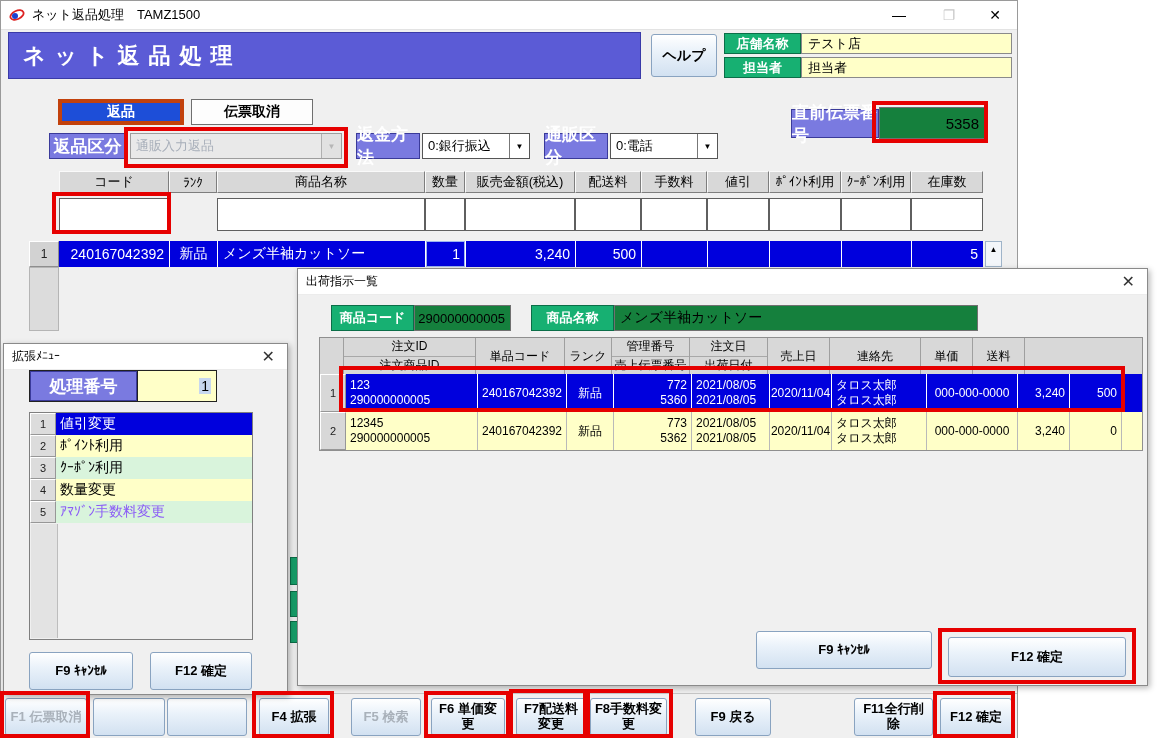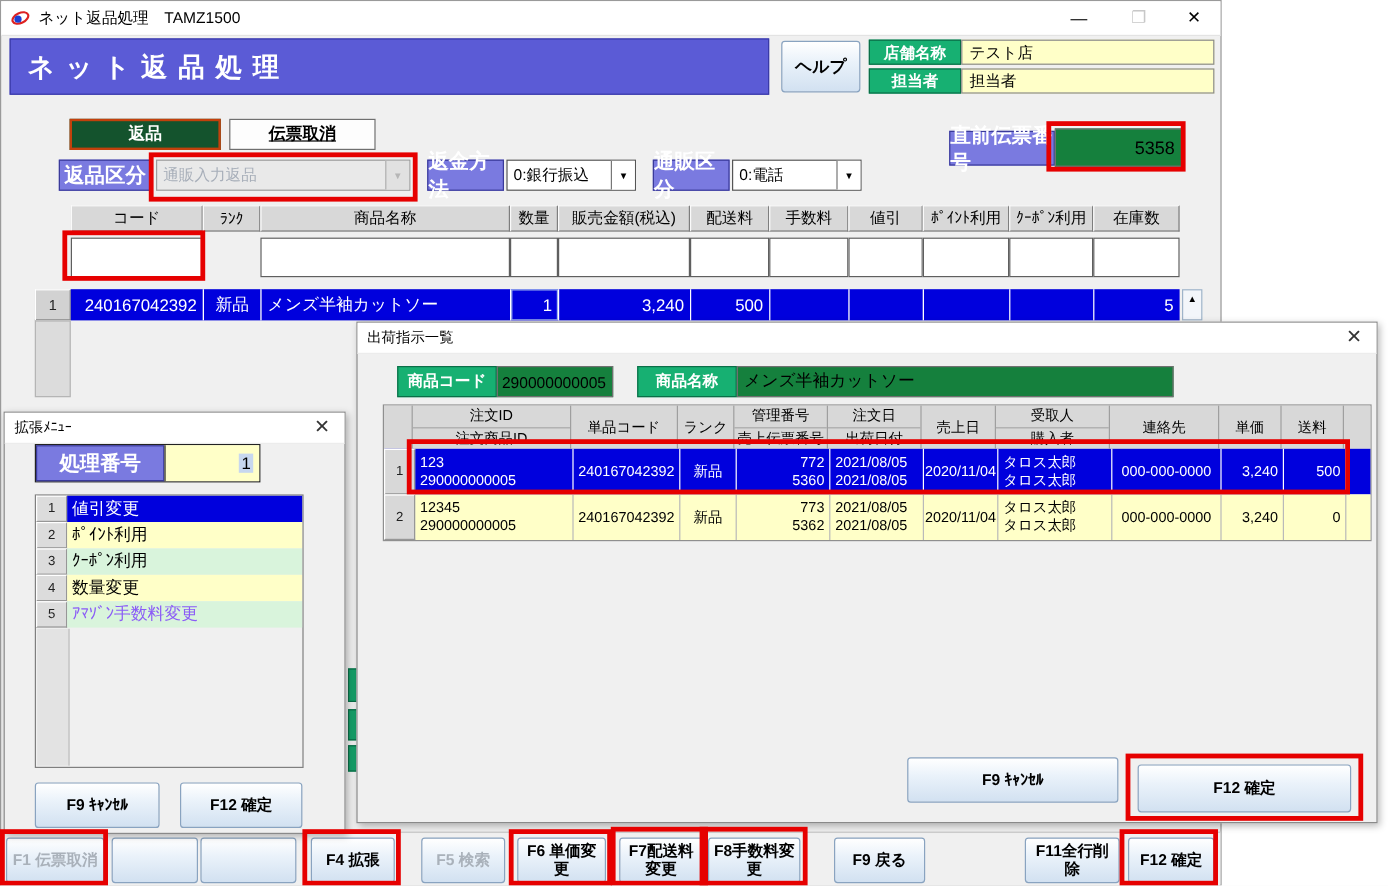--- a/index.html
+++ b/index.html
@@ -24,24 +24,24 @@
          border-radius:3px;display:flex;align-items:center;justify-content:center;font-weight:bold;
          color:#000;box-sizing:border-box;font-size:13px;text-align:center;line-height:1.15;}
   .greenlabel{background:#17b072;border:1px solid #0b6e48;color:#fff;font-weight:bold;font-size:13px;
               display:flex;align-items:center;justify-content:center;box-sizing:border-box;}
   .yellowfield{background:#ffffc8;border:1px solid #8a8a8a;font-size:13px;display:flex;
                align-items:center;padding:0 6px;box-sizing:border-box;}
   .bluelabel{background:#7a7ae0;border:1px solid #3a3a9a;color:#fff;font-weight:bold;font-size:17px;
              display:flex;align-items:center;justify-content:center;box-sizing:border-box;}
   .whitefield{background:#15803d;border:1px solid #707070;font-size:14px;display:flex;align-items:center;
               box-sizing:border-box;}
-  .tab-return{background:#14532d;border:2px solid #c2410c;color:#fff;font-weight:bold;font-size:14px;
+  .tab-return{background:#1d4ed8;border:4px solid #c2410c;color:#fff;font-weight:bold;font-size:14px;
               display:flex;align-items:center;justify-content:center;box-sizing:border-box;}
   .btn-plain{background:#fdfdfd;border:1px solid #6f6f6f;font-size:14px;font-weight:bold;display:flex;
-             align-items:center;justify-content:center;box-sizing:border-box;text-decoration:underline;}
+             align-items:center;justify-content:center;box-sizing:border-box;}
   .combo{display:flex;box-sizing:border-box;border:1px solid #555;background:#fff;font-size:13px;}
   .combo .val{flex:1;display:flex;align-items:center;padding-left:5px;}
   .combo .arrow{width:19px;border-left:1px solid #777;display:flex;align-items:center;
                 justify-content:center;font-size:8px;background:#fff;}
   .combo.disabled{background:#e9e9e9;color:#a7aeb9;border-color:#9d9d9d;}
   .combo.disabled .arrow{color:#b6b6b6;background:#e1e1e1;border-left-color:#b0b0b0;}
 
   
   .gridhdr{position:absolute;top:170px;height:22px;background:#d8d8d8;border:1px solid #7e7e7e;
            border-top-color:#fafafa;border-left-color:#fafafa;font-size:13px;display:flex;
@@ -320,24 +320,20 @@
           <div class="l1">管理番号</div>
           <div class="l2">売上伝票番号</div>
         </div>
         <div class="hcell split w-c5">
           <div class="l1">注文日</div>
           <div class="l2">出荷日付</div>
         </div>
         <div class="hcell single w-c6">
           <div class="l1">売上日</div>
         </div>
-        <div class="hcell split w-c7">
-          <div class="l1">受取人</div>
-          <div class="l2">購入者</div>
-        </div>
         <div class="hcell single w-c8">
           <div class="l1">連絡先</div>
         </div>
         <div class="hcell single w-c9">
           <div class="l1">単価</div>
         </div>
         <div class="hcell single w-c10">
           <div class="l1">送料</div>
         </div>
         <div class="hcell single w-c11">

